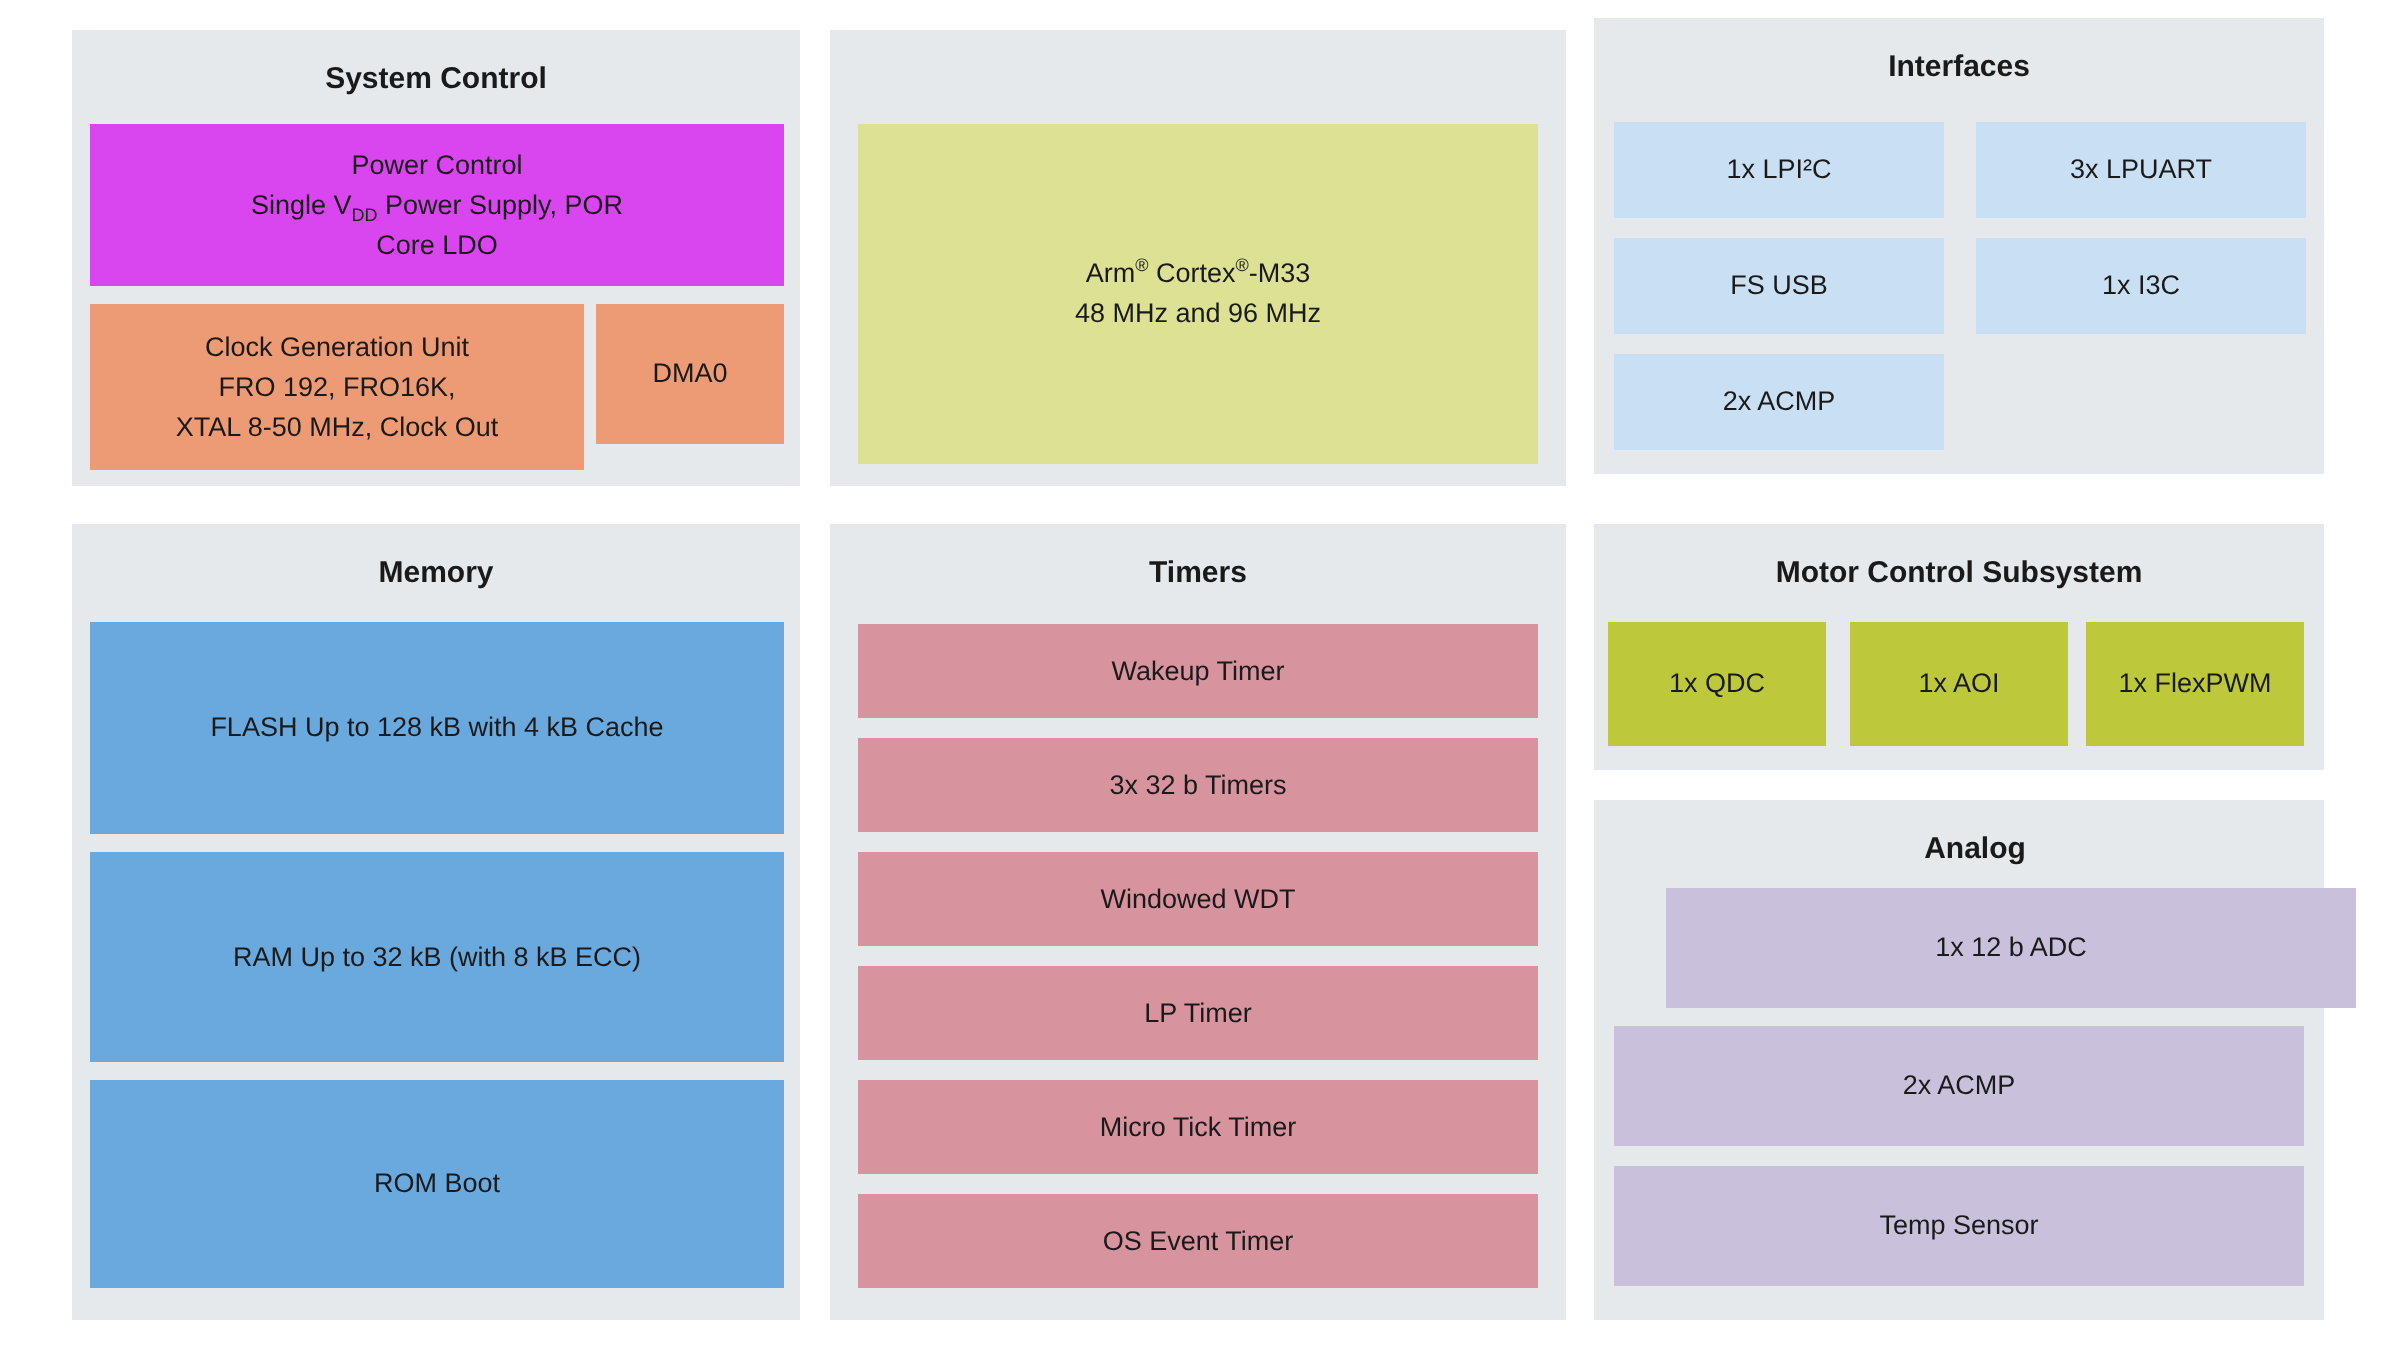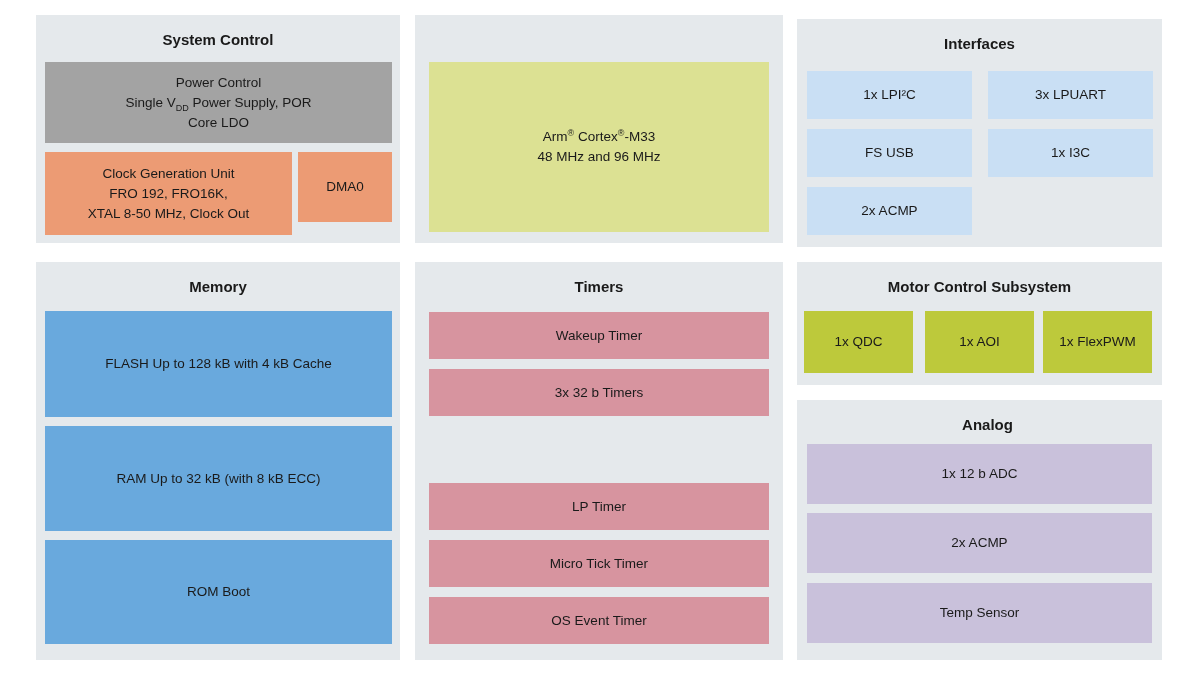--- a/index.html
+++ b/index.html
@@ -8,21 +8,21 @@
     width: 1200px; height: 675px;
     background: #ffffff;
     font-family: "Liberation Sans", sans-serif;
     color: #1a1a1a;
   }
   .stage { position: relative; width: 1200px; height: 675px; overflow: hidden; }
 
   .panel { position: absolute; background: #e5e9ec; }
   #p-system     { left: 36px;  top: 15px;  width: 364px; height: 228px; }
   #p-core       { left: 415px; top: 15px;  width: 368px; height: 228px; }
-  #p-interfaces { left: 797px; top: 19px;  width: 365px; height: 228px; }
+  #p-interfaces { left: 797px; top: 9px;  width: 365px; height: 228px; }
   #p-memory     { left: 36px;  top: 262px; width: 364px; height: 398px; }
   #p-timers     { left: 415px; top: 262px; width: 368px; height: 398px; }
   #p-motor      { left: 797px; top: 262px; width: 365px; height: 123px; }
   #p-analog     { left: 797px; top: 400px; width: 365px; height: 260px; }
 
   .ptitle {
     margin: 0; padding-top: 16px;
     text-align: center;
     font-size: 15px; font-weight: 700;
   }
@@ -67,35 +67,35 @@
   .b-tmr6 { top: 335px; }
 
   
   .mot-block { top: 49px; width: 109px; height: 62px; }
   .b-mot1 { left: 7px;  }
   .b-mot2 { left: 128px; }
   .b-mot3 { left: 246px; }
 
   
   .ana-block { left: 10px; width: 345px; height: 60px; }
-  .b-ana1 { top: 44px;  }
+  .b-ana1 { top: 44px; margin-left: 26px;  }
   .b-ana2 { top: 113px; }
   .b-ana3 { top: 183px; }
 
   sub.small-sub { font-size: 9px; line-height: 0; }
   sup.small-sup { font-size: 9px; line-height: 0; }
 </style>
 </head>
 <body>
 
 <div class="stage">
 
   <section class="panel" id="p-system" style="background-color: rgb(229, 233, 236);">
     <h2 class="ptitle">System Control</h2>
-    <div class="block b-power" style="background-color: #a3a3a3;">
+    <div class="block b-power" style="background-color: #d946ef;">
       <div>Power Control</div>
       <div><span>Single V</span><sub class="small-sub">DD</sub><span> Power Supply, POR</span></div>
       <div>Core LDO</div>
     </div>
     <div class="block b-clock" style="background-color: rgb(236, 155, 116);">
       <div>Clock Generation Unit</div>
       <div>FRO 192, FRO16K,</div>
       <div>XTAL 8-50 MHz, Clock Out</div>
     </div>
     <div class="block b-dma" style="background-color: rgb(236, 155, 116);">
@@ -123,20 +123,21 @@
     <h2 class="ptitle">Memory</h2>
     <div class="block mem-block b-mem1" style="background-color: rgb(105, 169, 221);">FLASH Up to 128 kB with 4 kB Cache</div>
     <div class="block mem-block b-mem2" style="background-color: rgb(105, 169, 221);">RAM Up to 32 kB (with 8 kB ECC)</div>
     <div class="block mem-block b-mem3" style="background-color: rgb(105, 169, 221);">ROM Boot</div>
   </section>
 
   <section class="panel" id="p-timers" style="background-color: rgb(229, 233, 236);">
     <h2 class="ptitle">Timers</h2>
     <div class="block tmr-block b-tmr1" style="background-color: rgb(215, 148, 159); text-align: center;">Wakeup Timer</div>
     <div class="block tmr-block b-tmr2" style="background-color: rgb(215, 148, 159);">3x 32 b Timers</div>
+    <div class="block tmr-block b-tmr3" style="background-color: rgb(215, 148, 159);">Windowed WDT</div>
     <div class="block tmr-block b-tmr5" style="background-color: rgb(215, 148, 159);">Micro Tick Timer</div>
     <div class="block tmr-block b-tmr4" style="background-color: rgb(215, 148, 159);">LP Timer</div>
     <div class="block tmr-block b-tmr6" style="background-color: rgb(215, 148, 159);">OS Event Timer</div>
   </section>
 
   <section class="panel" id="p-motor" style="background-color: rgb(229, 233, 236);">
     <h2 class="ptitle">Motor Control Subsystem</h2>
     <div class="block mot-block b-mot1" style="background-color: rgb(189, 201, 59);">1x QDC</div>
     <div class="block mot-block b-mot2" style="background-color: rgb(189, 201, 59);">1x AOI</div>
     <div class="block mot-block b-mot3" style="background-color: rgb(189, 201, 59);">1x FlexPWM</div>

